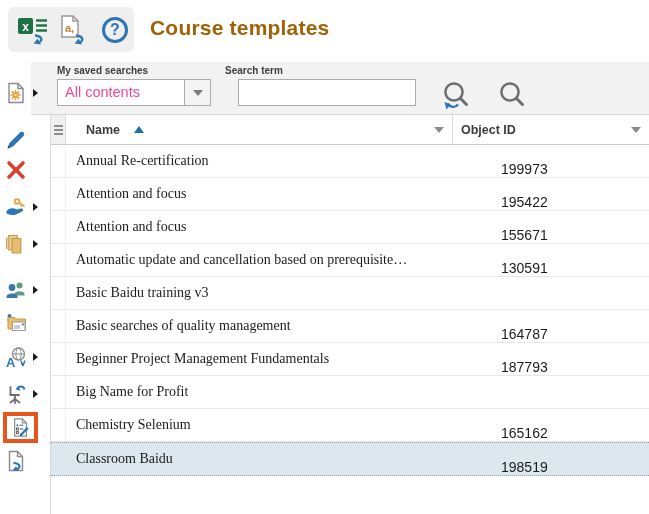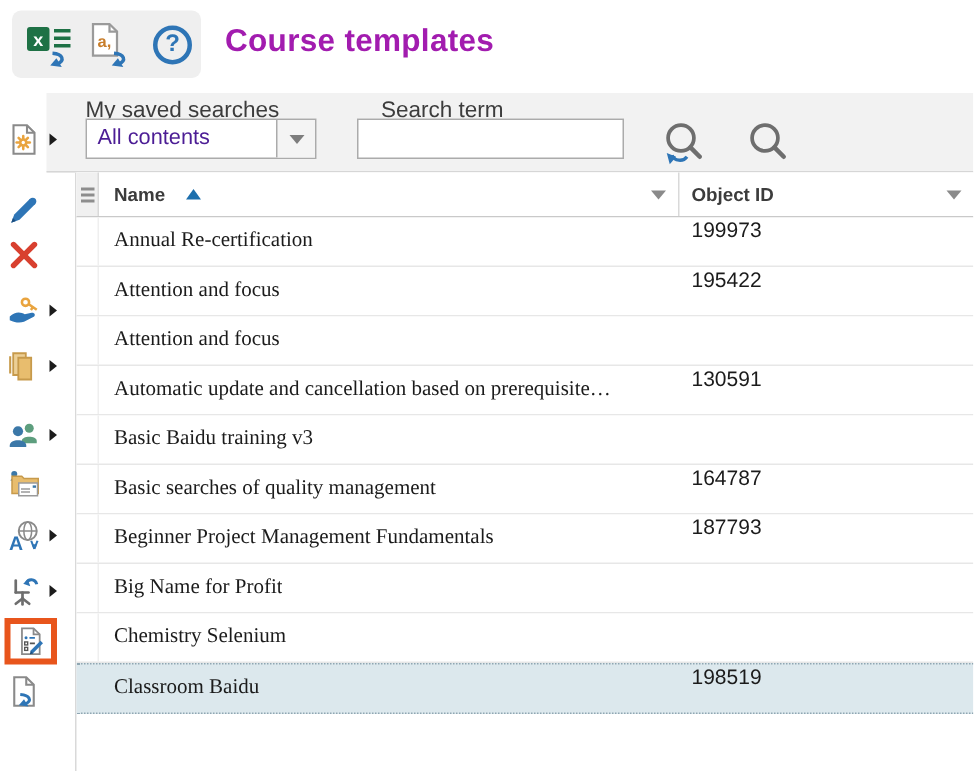--- a/index.html
+++ b/index.html
@@ -6,31 +6,31 @@
   html,body { background:#fff; }
   body { font-family:"Liberation Sans", sans-serif; }
   .screen { position:relative; width:649px; height:514px; background:#fff; overflow:hidden; }
 
   
   .toolbar-chip { position:absolute; left:8px; top:7px; width:126px; height:45px;
     background:#efefef; border-radius:6px; display:flex; align-items:center; gap:9px; padding-left:9px; }
   .tb-icon { width:32px; height:30px; display:flex; align-items:center; justify-content:center; cursor:pointer; }
   .help-circle { width:26px; height:26px; border:3px solid #2e75b6; border-radius:50%;
     color:#2e75b6; font-weight:bold; font-size:16px; display:flex; align-items:center; justify-content:center; }
-  .page-title { position:absolute; left:150px; top:16px; font-size:21px; font-weight:bold; color:#a21caf; letter-spacing:.2px; }
+  .page-title { position:absolute; left:150px; top:16px; font-size:21px; font-weight:bold; color:#a16207; letter-spacing:.2px; }
 
   
   .control-bar { position:absolute; left:31px; top:62px; width:618px; height:53px;
     background:#f2f2f2; border-bottom:1px solid #d6d6d6; }
-  .field-label { position:absolute; font-size:15px; color:#3c3c3c; }
+  .field-label { position:absolute; font-size:10px; color:#3c3c3c;font-weight:bold; }
   .lbl-saved { left:26px; top:3px; }
-  .lbl-search { left:223px; top:3px; }
+  .lbl-search { left:194px; top:3px; }
   .select-box { position:absolute; left:26px; top:17px; width:154px; height:27px;
     background:#fff; border:1px solid #ababab; display:flex; cursor:pointer; }
-  .select-value { flex:1; font-size:14.5px; color:#4c1d95; padding:4px 0 0 7px; white-space:nowrap; overflow:hidden; }
+  .select-value { flex:1; font-size:14.5px; color:#ec4899; padding:4px 0 0 7px; white-space:nowrap; overflow:hidden; }
   .select-arrow-btn { width:26px; border-left:1px solid #ababab; display:flex; align-items:center; justify-content:center; background:#f4f4f4; }
   .caret-down { width:0; height:0; border-left:5px solid transparent; border-right:5px solid transparent; border-top:6px solid #7d7d7d; }
   .search-input { position:absolute; left:207px; top:17px; width:178px; height:27px;
     background:#fff; border:1px solid #ababab; font-size:14px; padding:0 6px; outline:none; font-family:inherit; }
   .cb-icon { position:absolute; top:18px; width:34px; height:32px; cursor:pointer; }
   .icon-search-redo { left:408px; }
   .icon-search { left:466px; }
 
   
   .sidebar { position:absolute; left:0; top:62px; width:44px; height:452px; background:transparent; }
@@ -40,32 +40,32 @@
   .highlight-box { position:absolute; left:3px; top:350px; width:35px; height:31px;
     border:4px solid #e8551c; background:#fff; display:flex; align-items:center; justify-content:center; cursor:pointer; }
 
   
   .table { position:absolute; left:50px; top:115px; width:599px; height:399px;
     border-left:1px solid #d9d9d9; background:#fff; }
   .table-header { height:30px; display:flex; border-bottom:1px solid #c9c9c9; background:#fff; }
   .handle-cell { width:15px; background:#f0f0f0; border-right:1px solid #d9d9d9;
     display:flex; flex-direction:column; justify-content:center; align-items:center; gap:2px; cursor:pointer; }
   .handle-cell i { display:block; width:9px; height:2px; background:#8d8d8d; }
-  .name-head { width:387px; display:flex; align-items:center; padding-left:10px; border-right:1px solid #d9d9d9; cursor:pointer; }
+  .name-head { width:387px; display:flex; align-items:center; padding-left:20px; border-right:1px solid #d9d9d9; cursor:pointer; }
   .objectid-head { flex:1; display:flex; align-items:center; padding-left:8px; cursor:pointer;text-align:center; }
   .col-label { font-size:12.5px; font-weight:bold; color:#3c3c3c; }
   .sort-asc { margin-left:14px; width:0; height:0; border-left:5px solid transparent; border-right:5px solid transparent; border-bottom:7px solid #1d6fad; }
   .filter-caret { margin-left:auto; margin-right:8px; width:0; height:0;
     border-left:5px solid transparent; border-right:5px solid transparent; border-top:6px solid #8a8a8a; cursor:pointer; }
   .table-row { height:33px; display:flex; align-items:stretch; border-bottom:1px solid #e7e7e7; background:#fff; cursor:pointer; }
   .row-handle { width:15px; border-right:1px solid #efefef; }
   .row-name { width:387px; padding-left:10px; font-size:14px; color:#1b1b1b;
     white-space:nowrap; overflow:hidden; text-overflow:ellipsis; display:flex; align-items:center;font-family:Liberation Serif, serif; }
   .row-name span, .row-id span { white-space:nowrap; overflow:hidden; text-overflow:ellipsis; }
-  .row-id { flex:1; padding-left:8px; font-size:14px; color:#1b1b1b; display:flex; align-items:flex-start; }
+  .row-id { flex:1; padding-left:8px; font-size:14px; color:#1b1b1b; display:flex; align-items:flex-end;margin-left:40px; }
   .table-row.selected { background:#dce8ed; border-top:1px dotted #8fa6b2; border-bottom:1px dotted #8fa6b2; height:34px; }
   .table-row.selected .row-handle { border-right-color:transparent; }
 </style>
 </head>
 <body>
 
 <div class="screen">
 
   <div class="toolbar-chip">
     <div class="tb-icon">
@@ -292,20 +292,23 @@
     <div class="row-id">
             <span>195422</span>
           </div>
   </div>
 
   <div class="table-row">
     <div class="row-handle"></div>
     <div class="row-name">
             <span>Attention and focus</span>
           </div>
+    <div class="row-id">
+            <span>155671</span>
+          </div>
   </div>
 
   <div class="table-row">
     <div class="row-handle"></div>
     <div class="row-name">
             <span>Automatic update and cancellation based on prerequisite…</span>
           </div>
     <div class="row-id">
             <span>130591</span>
           </div>
@@ -344,20 +347,23 @@
             <span>Big Name for Profit</span>
           </div>
   </div>
 
 
   <div class="table-row">
     <div class="row-handle"></div>
     <div class="row-name">
             <span>Chemistry Selenium</span>
           </div>
+    <div class="row-id">
+            <span>165162</span>
+          </div>
   </div>
 
   <div class="table-row selected">
     <div class="row-handle"></div>
     <div class="row-name">
             <span>Classroom Baidu</span>
           </div>
     <div class="row-id">
             <span>198519</span>
           </div>

